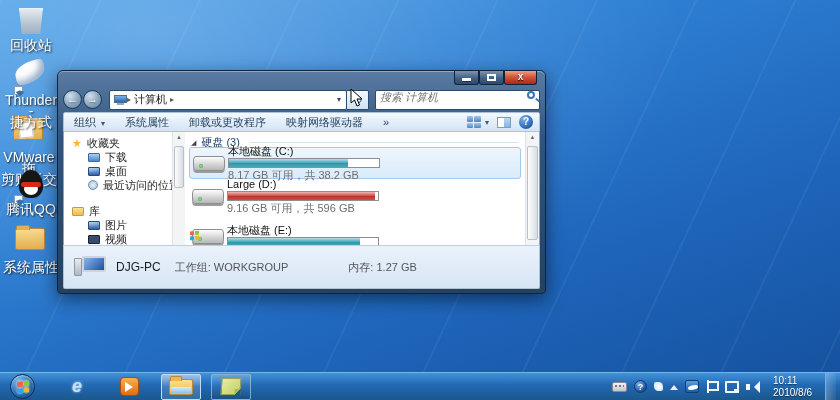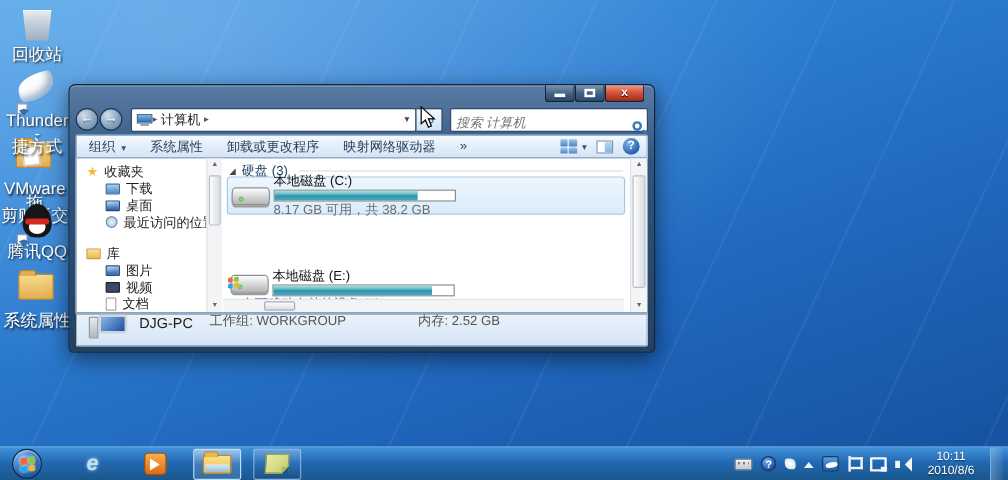--- a/index.html
+++ b/index.html
@@ -62,21 +62,21 @@
   .addr .crumb { display:flex; align-items:center; gap:3px; flex:1; }
   .mini-pc { width:13px; height:10px; position:relative; margin-left:2px; }
   .mini-pc::before { content:''; position:absolute; inset:0 0 2px 0; background:linear-gradient(#7db4e8,#2a66b0); border:1px solid #4a708e; }
   .mini-pc::after { content:''; position:absolute; left:3px; bottom:0; width:7px; height:2px; background:#9aa8b4; }
   .crumb .arrow { color:#555; font-size:8px; }
   .addr .drop { color:#446; font-size:8px; padding:0 3px; }
   .refresh-btn { height:20px; width:22px; background:linear-gradient(#f2f8fd,#cfe2f3);
     border:1px solid #2c4a6b; border-left:none; border-radius:0 2px 2px 0; color:#2a70b8;
     font-size:12px; text-align:center; line-height:18px; }
   .searchbox { height:20px; flex:1; margin-left:6px; background:#fff; border:1px solid #2c4a6b;
-    border-radius:2px; display:flex; align-items:flex-end; padding:0 4px; position:relative; }
+    border-radius:2px; display:flex; align-items:flex-start; padding:0 4px; position:relative; }
   .searchbox input { border:none; outline:none; flex:1; font-size:11px; font-style:italic; color:#777;
     font-family:inherit; background:transparent; }
   .mag { width:8px; height:8px; border:2px solid #3a76b8; border-radius:50%; position:relative; }
   .mag::after { content:''; position:absolute; left:6px; top:6px; width:5px; height:2px;
     background:#3a76b8; transform:rotate(40deg); border-radius:1px; }
 
   .toolbar { position:absolute; left:5px; right:5px; top:41px; height:20px;
     background:linear-gradient(#f4f9fe,#e2edf9 55%,#d4e4f5); border:1px solid #aac3dd;
     border-radius:2px 2px 0 0; display:flex; align-items:center; font-size:11px; color:#1e3c5a; }
   .tb-item { padding:0 10px; white-space:nowrap; }
@@ -130,23 +130,23 @@
     background-image:linear-gradient(rgba(255,255,255,.65),rgba(255,255,255,.15) 45%,rgba(0,0,0,.06) 50%,rgba(255,255,255,.12)); }
   .d-det { color:#6e6e6e; line-height:12px; }
   .vscroll { width:14px; background:#f2f4f6; border-left:1px solid #dfe4ea; position:relative; }
   .v-thumb { position:absolute; left:1px; right:1px; top:14px; height:94px;
     background:linear-gradient(90deg,#fdfdfd,#d8dde2); border:1px solid #b8bfc8; border-radius:2px; }
   .hscroll { position:absolute; left:122px; right:19px; bottom:0; height:11px; background:#f2f4f6;
     border-top:1px solid #e0e5ea; }
   .h-thumb { position:absolute; left:34px; top:1px; width:26px; height:8px;
     background:linear-gradient(#fdfdfd,#d8dde2); border:1px solid #b0a8c0; border-radius:2px; }
 
-  .details { position:absolute; left:5px; right:5px; bottom:4px; height:28px;
+  .details { position:absolute; left:5px; right:5px; bottom:4px; height:44px;
     background:linear-gradient(#eaf2fb,#d6e5f4); border:1px solid #aac3dd; border-top:1px solid #b8cfe5;
-    border-radius:0 0 2px 2px; display:flex; font-size:11px; color:#444; }
+    border-radius:0 0 2px 2px; display:flex; align-items:center; font-size:11px; color:#444; }
   .pc-ic { width:34px; height:22px; margin:0 8px 0 10px; position:relative; }
   .pc-ic .scr { position:absolute; left:8px; top:0; width:24px; height:16px;
     background:linear-gradient(135deg,#8ab8ea,#1d4e9e); border:2px solid #cdd4da; border-radius:2px; }
   .pc-ic .twr { position:absolute; left:0; top:2px; width:8px; height:18px;
     background:linear-gradient(#e8ecf0,#b0b8c0); border:1px solid #909aa4; border-radius:1px; }
   .det-name { font-size:12px; color:#1c1c1c; margin-right:14px; }
   .det-grid { display:flex; flex-direction:row; line-height:13px; color:#555; }
   .det-row1 { display:flex; gap:60px; }
 
   
@@ -201,21 +201,21 @@
   .flag-ic::after { content:''; position:absolute; left:3px; top:1px; width:8px; height:6px;
     border:2px solid #f2f6fa; border-left:none; }
   .net-ic { position:relative; width:14px; height:12px; }
   .net-ic::before { content:''; position:absolute; left:0; top:0; width:10px; height:8px;
     border:2px solid #f2f6fa; border-radius:1px; }
   .net-ic::after { content:''; position:absolute; right:0; bottom:0; width:5px; height:4px; background:#f2f6fa; }
   .vol-ic { position:relative; width:14px; height:12px; }
   .vol-ic::before { content:''; position:absolute; left:0; top:3px; width:4px; height:6px; background:#f2f6fa; }
   .vol-ic::after { content:''; position:absolute; left:2px; top:0; width:0; height:0;
     border:6px solid transparent; border-right:6px solid #f2f6fa; }
-  .clock { text-align:center; font-size:10px; line-height:12px; color:#fff;
+  .clock { font-size:10px; line-height:12px; color:#fff;
     text-shadow:0 1px 1px rgba(0,0,0,.5); padding:0 6px; white-space:nowrap; }
   .show-desktop { width:11px; height:28px; border-left:1px solid #6fb0e8;
     background:linear-gradient(90deg,rgba(255,255,255,.25),rgba(255,255,255,.05)); }
 
   .cursor { position:absolute; left:350px; top:88px; z-index:50; }
 </style>
 </head>
 <body>
 
 <div class="screen">
@@ -361,20 +361,32 @@
             </div>
           <div class="d-txt">
             <div class="d-name">本地磁盘 (C:)</div>
             <div class="d-bar">
                 <div class="d-fill" style="width: 79%; background-color: rgb(46, 159, 178);"></div>
               </div>
             <div class="d-det">8.17 GB 可用，共 38.2 GB</div>
           </div>
         </div>
 
+        <div class="drive" style="top:48px">
+          <div class="drive-ic">
+              <div class="hdd"></div>
+            </div>
+          <div class="d-txt">
+            <div class="d-name">Large (D:)</div>
+            <div class="d-bar">
+                <div class="d-fill" style="width: 98%; background-color: rgb(200, 53, 44);"></div>
+              </div>
+            <div class="d-det">9.16 GB 可用，共 596 GB</div>
+          </div>
+        </div>
 
         <div class="drive" style="top:88px">
           <div class="drive-ic">
               <div class="hdd"></div>
             <div class="winflag-sm">
                 <i class="fl1"></i>
                 <i class="fl2"></i>
                 <i class="fl3"></i>
                 <i class="fl4"></i>
               </div>
@@ -406,21 +418,21 @@
 
     <div class="details">
       <div class="pc-ic">
           <div class="twr"></div>
           <div class="scr"></div>
         </div>
       <div class="det-name">DJG-PC</div>
       <div class="det-grid">
         <div class="det-row1">
           <span>工作组: WORKGROUP</span>
-          <span>内存: 2.52 GB</span>
+          <span>内存: 1.27 GB</span>
         </div>
       </div>
     </div>
   </div>
 
   <svg class="cursor" width="13" height="19" viewBox="0 0 13 19">
     <polygon points="1,1 1,15 4.5,12 7,18 9.5,17 7,11 12,11" fill="#fff" stroke="#000" stroke-width="1"></polygon>
   </svg>
 
   <div class="taskbar">

